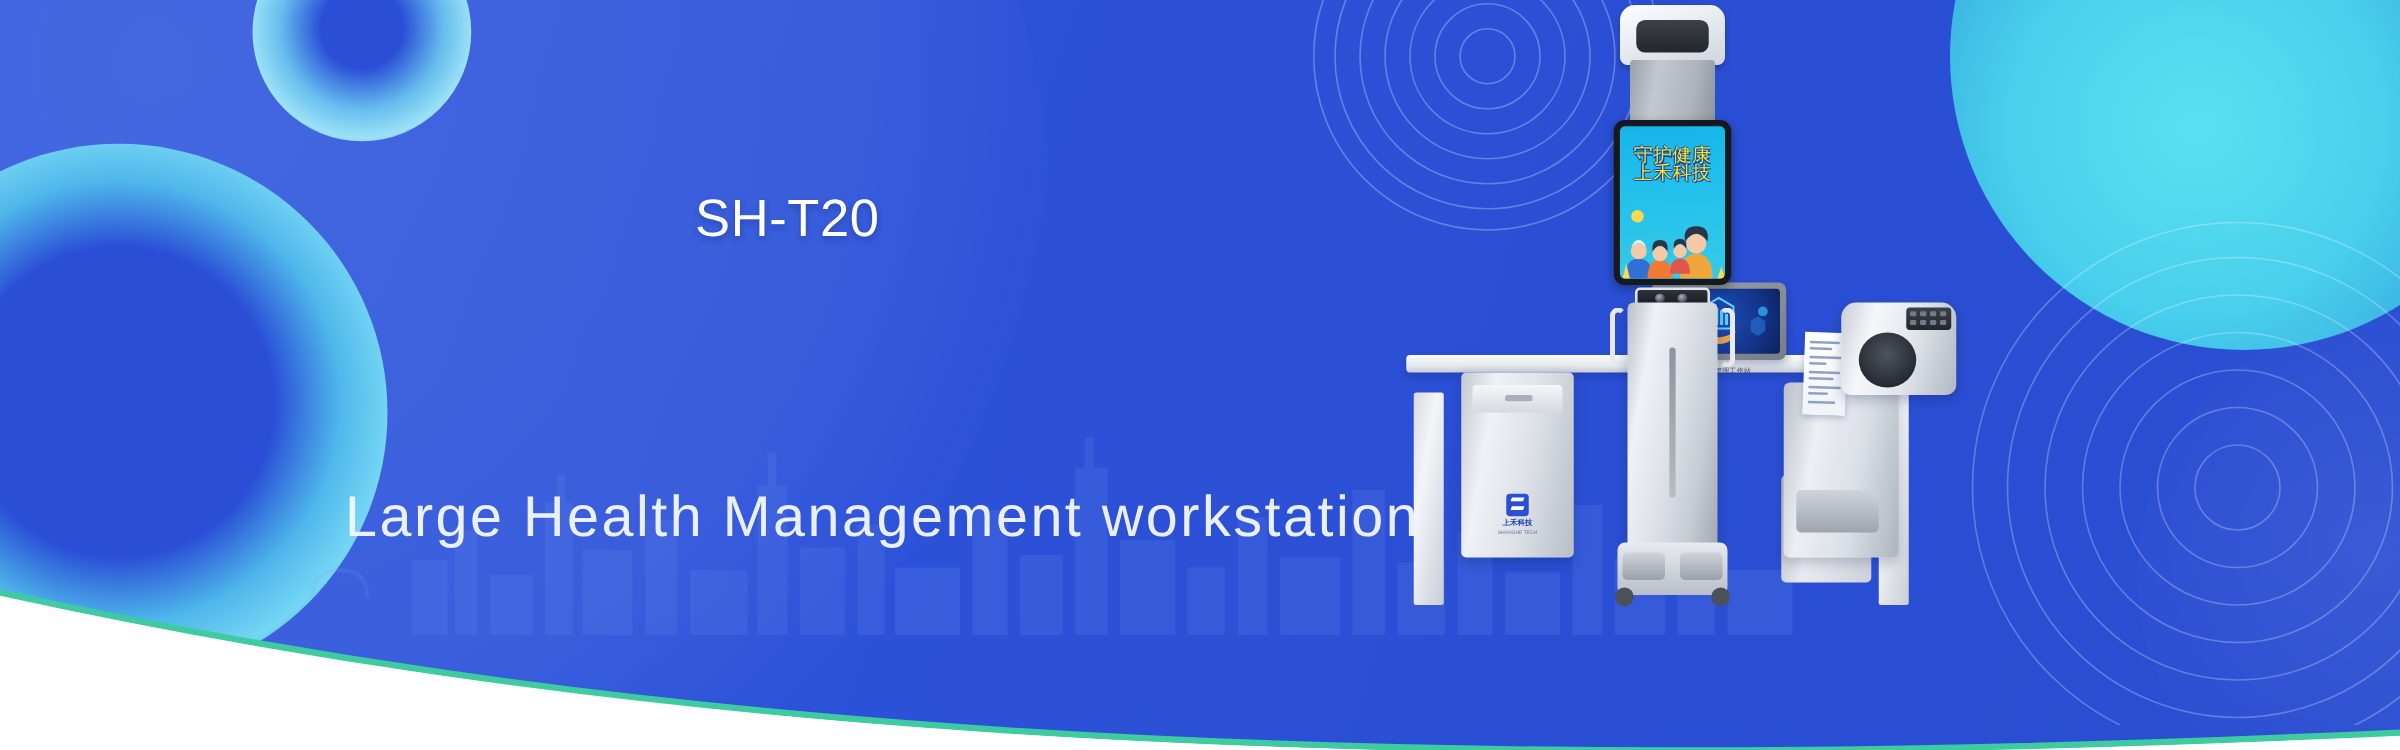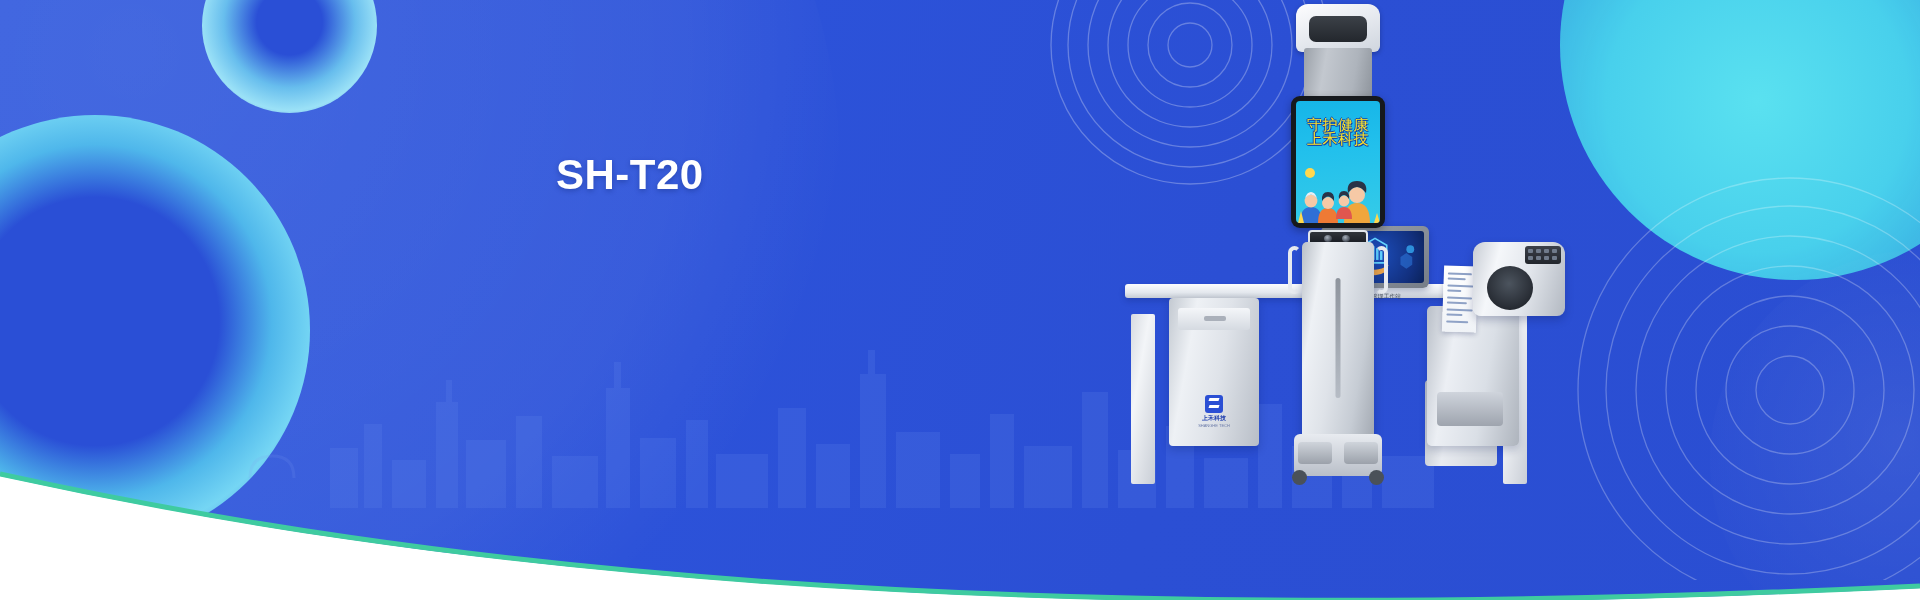--- a/index.html
+++ b/index.html
@@ -63,21 +63,21 @@
     opacity:.30;
   }
   
   .wedge{
     position:absolute;left:0;bottom:0;width:1920px;height:330px;
   }
   
   .copy{position:absolute;left:0;top:0;width:1050px;height:600px;}
   .model{
     position:absolute;left:556px;top:151px;
-    font-size:42px;font-weight:700;letter-spacing:.5px;color:#ffffff;
+    font-size:42px;font-weight:400;letter-spacing:.5px;color:#ffffff;
     text-shadow:0 2px 5px rgba(12,35,110,.35);
   }
   .title-cn{
     position:absolute;left:268px;top:207px;
     font-size:104px;font-weight:800;letter-spacing:4px;line-height:1.05;
     white-space:nowrap;
     background:linear-gradient(100deg,#ffffff 0%,#ffffff 42%,#e7fff8 54%,#9df2dd 68%,#8fe9e4 80%,#cdf6f4 92%,#ffffff 100%);
     -webkit-background-clip:text;background-clip:text;color:transparent;
     -webkit-text-fill-color:transparent;
     filter:drop-shadow(3px 6px 0 rgba(22,52,160,.45));
@@ -331,20 +331,21 @@
       <rect x="1342" y="100" width="30" height="80"></rect>
       <rect x="1382" y="128" width="52" height="52"></rect>
     </g>
     <g stroke="#7fa0f2" stroke-width="3" fill="none" opacity=".5">
       <path d="M250 150 q0 -22 22 -22 t22 22"></path>
     </g>
   </svg>
 
   <div class="copy">
     <div class="model">SH-T20</div>
+    <div class="title-en">Large Health Management workstation</div>
   </div>
 
   <div class="product">
 
     <div class="desk">
       <div class="desk-leg l"></div>
       <div class="desk-leg r"></div>
       <div class="desk-top"></div>
 
       <div class="cabinet">

